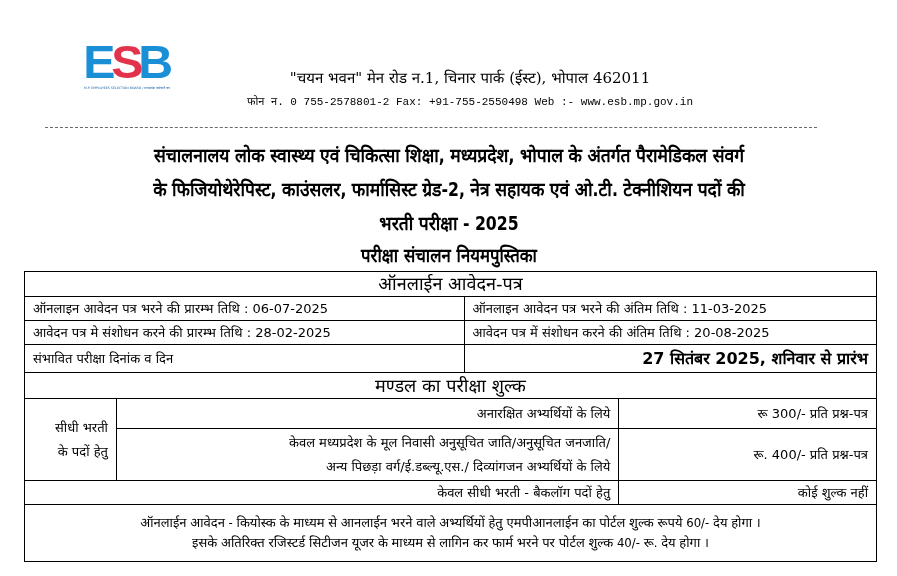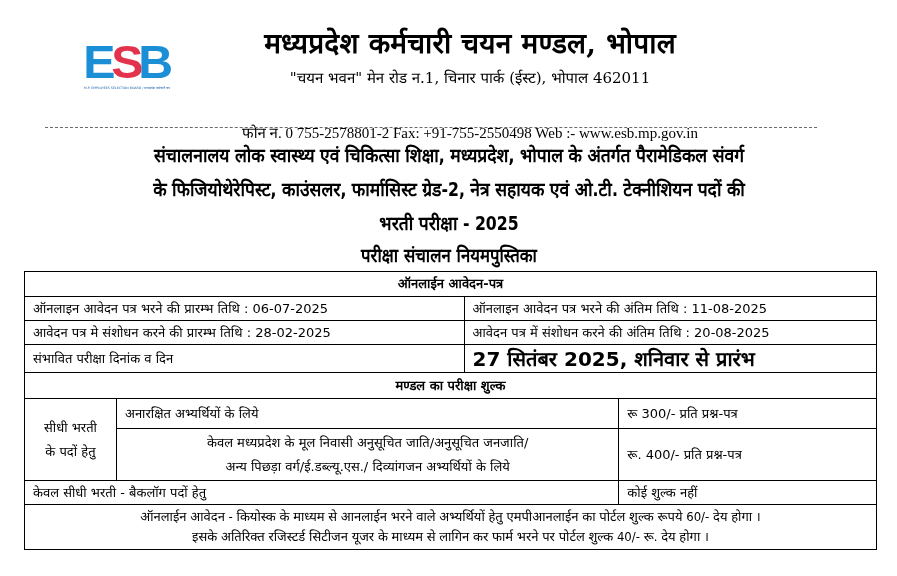--- a/index.html
+++ b/index.html
@@ -10,48 +10,47 @@
     .logo { position: absolute; left: 84px; top: 40px; width: 86px; height: 58px; }
     .logo-letters { position: absolute; left: 0; top: 0; width: 86px; height: 44px; display: flex; align-items: flex-end; }
     .logo-letter { font-family: "Liberation Sans", sans-serif; font-weight: 900; font-size: 46px; line-height: 44px; letter-spacing: -3px; transform: scaleX(1.05); }
     .logo-e { color: #1b8fd6; }
     .logo-s { color: #e3334c; }
     .logo-b { color: #1b8fd6; }
     .logo-sub { position: absolute; left: 0; top: 46px; width: 86px; font-size: 3.2px; line-height: 4px; color: #1b63a8; text-align: center; white-space: nowrap; overflow: hidden; }
 
     .org-title { position: absolute; left: 200px; top: 26px; width: 540px; text-align: center; font-family: "DejaVu Serif", "Liberation Serif", serif; font-weight: bold; font-size: 28px; line-height: 36px; letter-spacing: 0.2px; }
     .address { position: absolute; left: 200px; top: 68px; width: 540px; text-align: center; font-family: "DejaVu Serif", "Liberation Serif", serif; font-size: 15px; line-height: 20px; }
-    .contact { position: absolute; left: 190px; top: 92px; width: 560px; text-align: center; font-family: Liberation Serif, serif; font-size: 15px; line-height: 20px; white-space: nowrap; margin-top: 31px; }
+    .contact { position: absolute; left: 190px; top: 92px; width: 560px; text-align: center; font-family: Liberation Mono, monospace; font-size: 11px; line-height: 20px; white-space: nowrap; }
 
     .divider { position: absolute; left: 45px; top: 127px; width: 772px; height: 0; border-top: 1.5px dashed #6a6a6a; }
 
     .doc-title { position: absolute; left: 30px; top: 138px; width: 838px; text-align: center; font-family: "DejaVu Sans Condensed", "DejaVu Sans", sans-serif; font-weight: bold; font-size: 19px; line-height: 34px; transform: scaleX(0.92); transform-origin: center top; }
     .doc-subtitle { position: absolute; left: 30px; top: 241px; width: 838px; text-align: center; font-family: "DejaVu Sans", sans-serif; font-weight: bold; font-size: 19px; line-height: 28px; transform: scaleX(0.88); transform-origin: center top; }
 
     table.info { position: absolute; left: 24px; top: 271px; width: 853px; border-collapse: collapse; font-family: "DejaVu Sans", "Liberation Sans", sans-serif; font-size: 13px; }
     table.info td { border: 1.5px solid #000; padding: 0 8px; height: 24px; line-height: 20px; white-space: nowrap; }
-    .sec-head { text-align: center; font-weight: bold; font-size: 13px; }
-    .big { text-align: left; font-weight: bold; font-size: 20px; }
-    .c { text-align: left; }
-    .note { text-align: center; font-family: "DejaVu Sans Condensed", "DejaVu Sans", sans-serif; font-size: 13px; line-height: 24px; padding: 2px 6px !important; white-space: normal !important; }
-    .twoline { line-height: 24px !important; text-align: center; }
+    .sec-head { text-align: center; font-weight: normal; font-size: 18px; }
+    .big { text-align: right; font-weight: bold; font-size: 16px; }
+    .c { text-align: right; }
+    .note { text-align: center; font-family: "DejaVu Sans Condensed", "DejaVu Sans", sans-serif; font-size: 13px; line-height: 24px; padding: 8px 6px !important; white-space: normal !important; }
+    .twoline { line-height: 24px !important; text-align: right; }
   </style>
 </head>
 <body>
 
 <div class="header">
   <div class="logo">
     <div class="logo-letters">
       <span class="logo-letter logo-e">E</span>
       <span class="logo-letter logo-s">S</span>
       <span class="logo-letter logo-b">B</span>
     </div>
     <div class="logo-sub">M.P. EMPLOYEES SELECTION BOARD / मध्यप्रदेश कर्मचारी चयन मंडल</div>
   </div>
-  <div class="org-title">मध्यप्रदेश कर्मचारी चयन मण्डल, भोपाल</div>
   <div class="address">"चयन भवन" मेन रोड न.1, चिनार पार्क (ईस्ट), भोपाल 462011</div>
   <div class="contact">फोन न.  0 755-2578801-2  Fax:  +91-755-2550498 Web :- www.esb.mp.gov.in</div>
 </div>
 
 <div class="divider"></div>
 
 <div class="doc-title">
   <div>संचालनालय लोक स्वास्थ्य एवं चिकित्सा शिक्षा, मध्यप्रदेश, भोपाल के अंतर्गत पैरामेडिकल संवर्ग</div>
   <div>के फिजियोथेरेपिस्ट, काउंसलर, फार्मासिस्ट ग्रेड-2, नेत्र सहायक एवं ओ.टी. टेक्नीशियन पदों की</div>
   <div>भरती परीक्षा - 2025</div>
@@ -64,21 +63,21 @@
     <col style="width:348px">
     <col style="width:155px">
     <col style="width:258px">
   </colgroup>
   <tbody>
       <tr style="height:25px">
     <td colspan="4" class="sec-head">ऑनलाईन आवेदन-पत्र</td>
   </tr>
   <tr>
     <td colspan="2">ऑनलाइन  आवेदन पत्र भरने की प्रारम्भ तिथि  :  06-07-2025</td>
-    <td colspan="2">ऑनलाइन  आवेदन पत्र भरने की अंतिम तिथि  :  11-08-2025</td>
+    <td colspan="2">ऑनलाइन  आवेदन पत्र भरने की अंतिम तिथि  :  11-03-2025</td>
   </tr>
   <tr>
     <td colspan="2">आवेदन पत्र मे संशोधन करने की प्रारम्भ तिथि  :  28-02-2025</td>
     <td colspan="2">आवेदन पत्र में संशोधन करने की अंतिम तिथि  :  20-08-2025</td>
   </tr>
   <tr style="height:28px">
     <td colspan="2">संभावित  परीक्षा दिनांक व दिन</td>
     <td colspan="2" class="big">27  सितंबर  2025, शनिवार  से  प्रारंभ</td>
   </tr>
   <tr style="height:26px">

